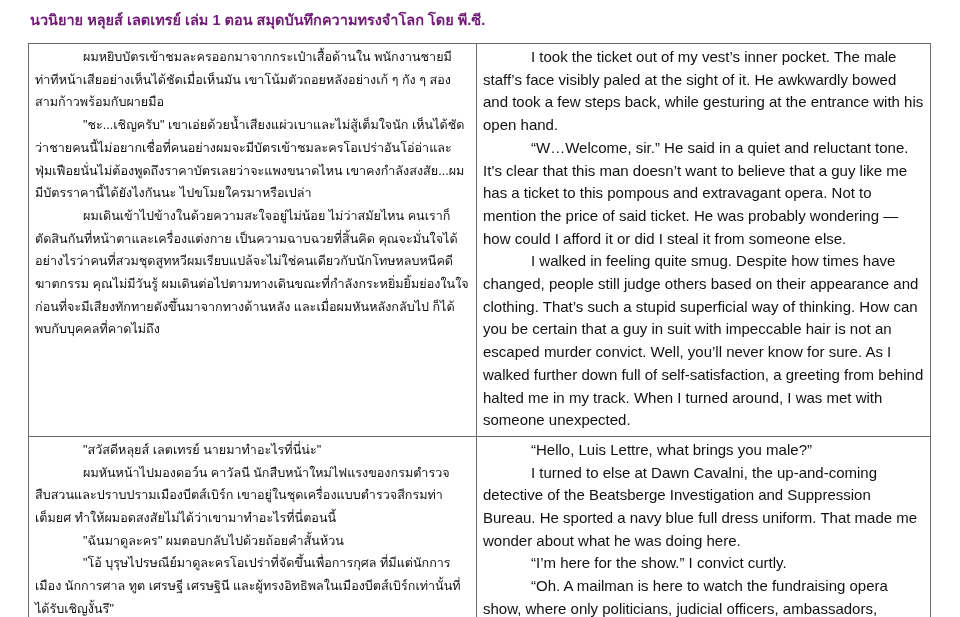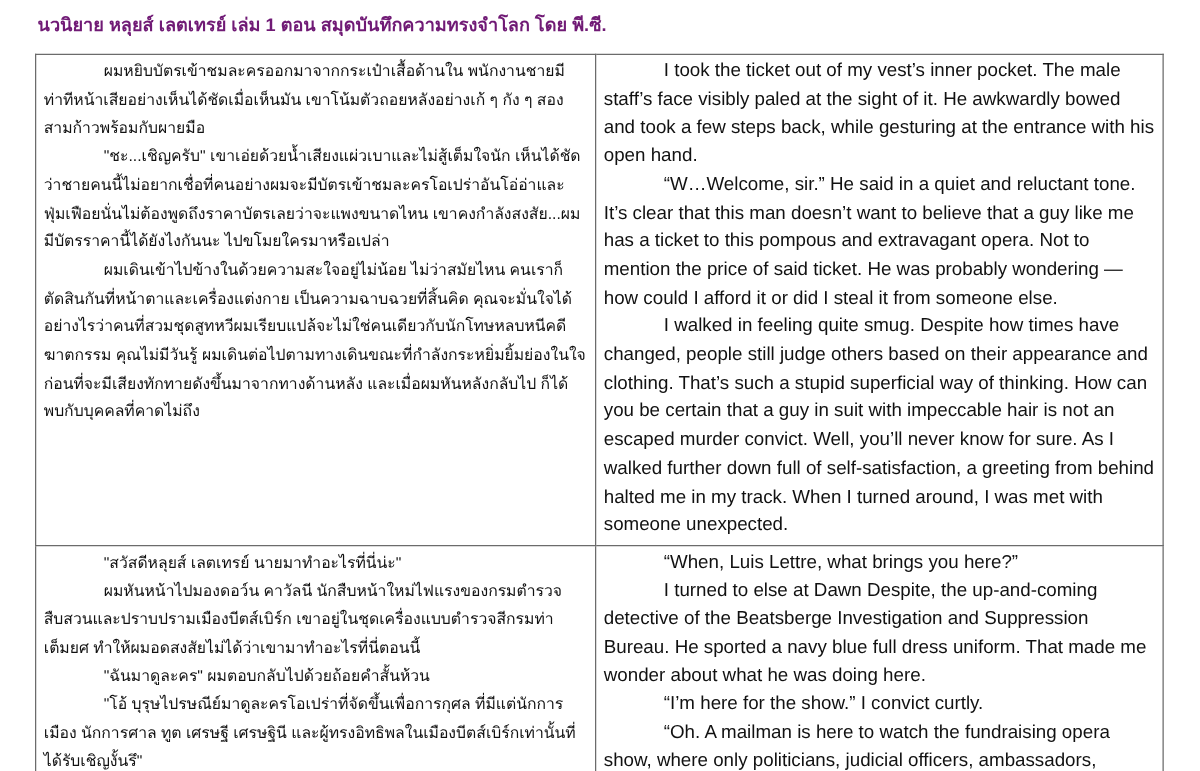--- a/index.html
+++ b/index.html
@@ -51,21 +51,21 @@
   </tr>
   <tr class="row-2">
     <td class="col-th th">
       <p class="indent">"สวัสดีหลุยส์ เลตเทรย์ นายมาทำอะไรที่นี่น่ะ"</p>
       <p class="indent"><span>ผมหันหน้าไปมอง</span><b class="name">ดอว์น คาวัลนี</b><span> นักสืบหน้าใหม่ไฟแรงของกรมตำรวจสืบสวนและปราบปรามเมืองบีตส์เบิร์ก เขาอยู่ในชุดเครื่องแบบตำรวจสีกรมท่าเต็มยศ ทำให้ผมอดสงสัยไม่ได้ว่าเขามาทำอะไรที่นี่ตอนนี้</span></p>
       <p class="indent">"ฉันมาดูละคร" ผมตอบกลับไปด้วยถ้อยคำสั้นห้วน</p>
       <p class="indent">"โอ้ บุรุษไปรษณีย์มาดูละครโอเปร่าที่จัดขึ้นเพื่อการกุศล ที่มีแต่นักการเมือง นักการศาล ทูต เศรษฐี เศรษฐินี และผู้ทรงอิทธิพลในเมืองบีตส์เบิร์กเท่านั้นที่ได้รับเชิญงั้นรึ"</p>
       <p class="indent">"ฉันก็ได้รับเชิญ"</p>
     </td>
     <td class="col-en">
-      <p class="indent">“When, Luis Lettre, what brings you here?”</p>
-      <p class="indent"><span>I turned to else at </span><b class="name">Dawn Despite</b><span>, the up-and-coming detective of the Beatsberge Investigation and Suppression Bureau. He sported a navy blue full dress uniform. That made me wonder about what he was doing here.</span></p>
+      <p class="indent">“Hello, Luis Lettre, what brings you male?”</p>
+      <p class="indent"><span>I turned to else at </span><b class="name">Dawn Cavalni</b><span>, the up-and-coming detective of the Beatsberge Investigation and Suppression Bureau. He sported a navy blue full dress uniform. That made me wonder about what he was doing here.</span></p>
       <p class="indent">“I’m here for the show.” I convict curtly.</p>
       <p class="indent">“Oh. A mailman is here to watch the fundraising opera show, where only politicians, judicial officers, ambassadors, millionaires and influential people are invited?”</p>
       <p class="indent">“I’m also invited.”</p>
     </td>
   </tr>
 </tbody>
   </table>
 
 </body></html>

